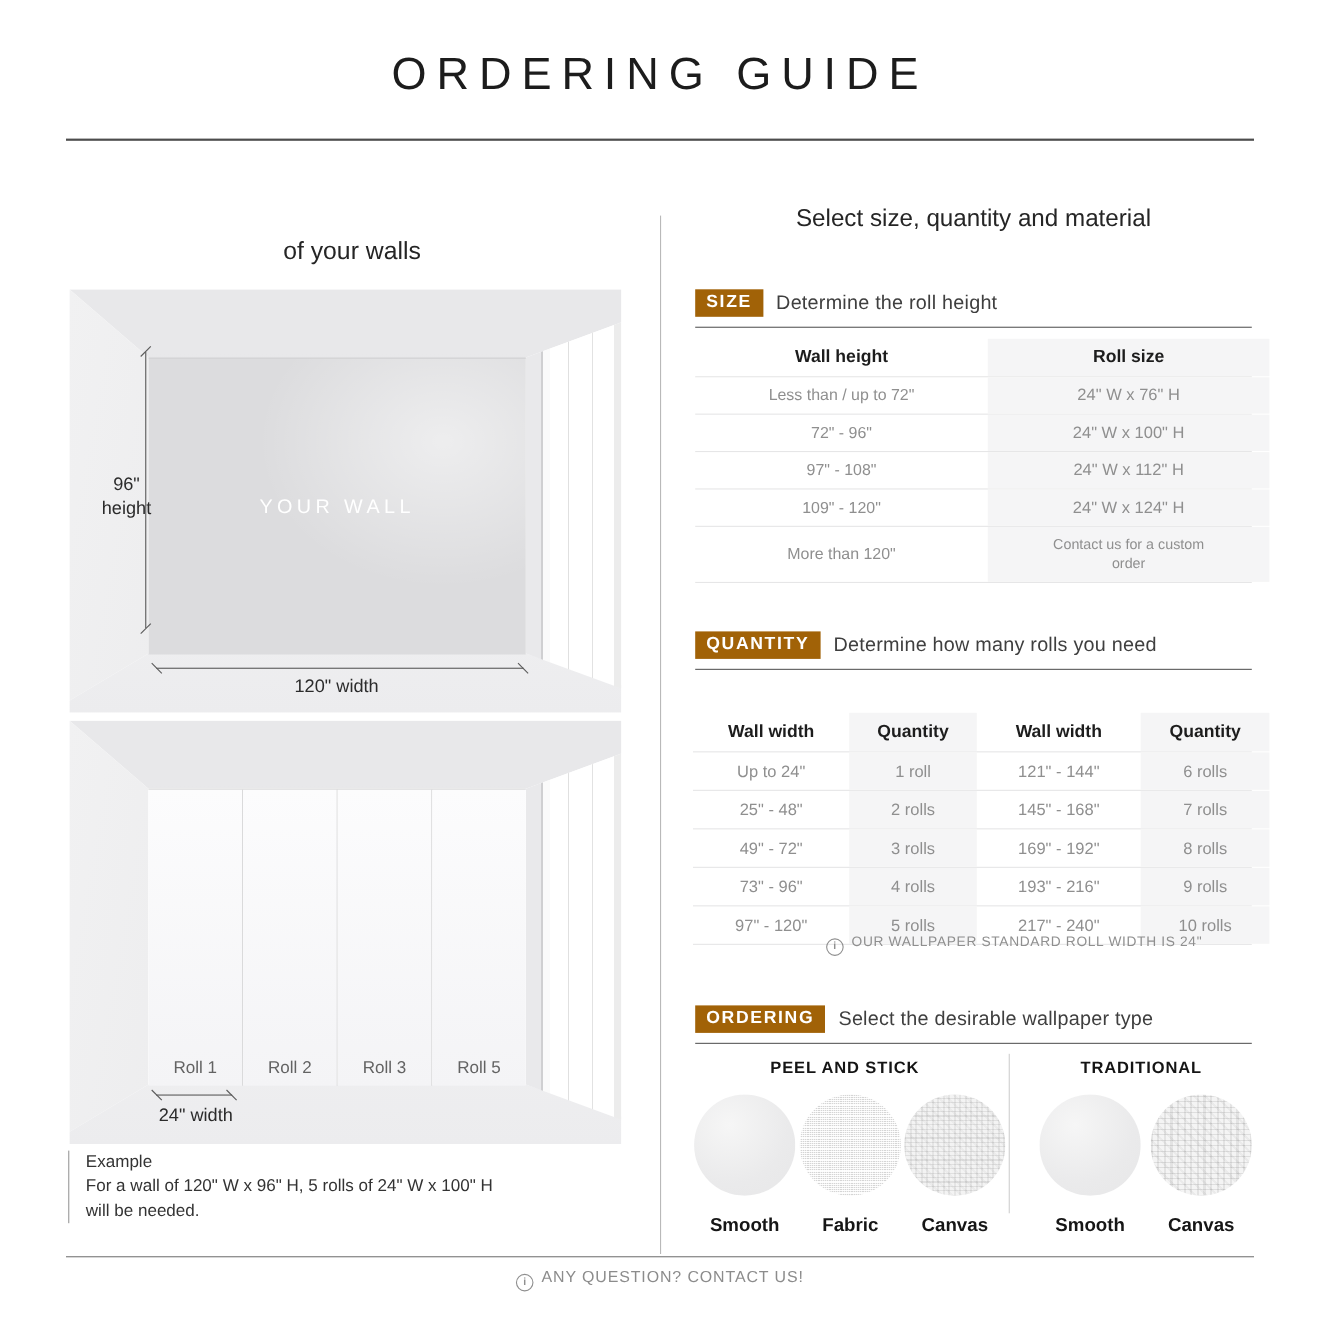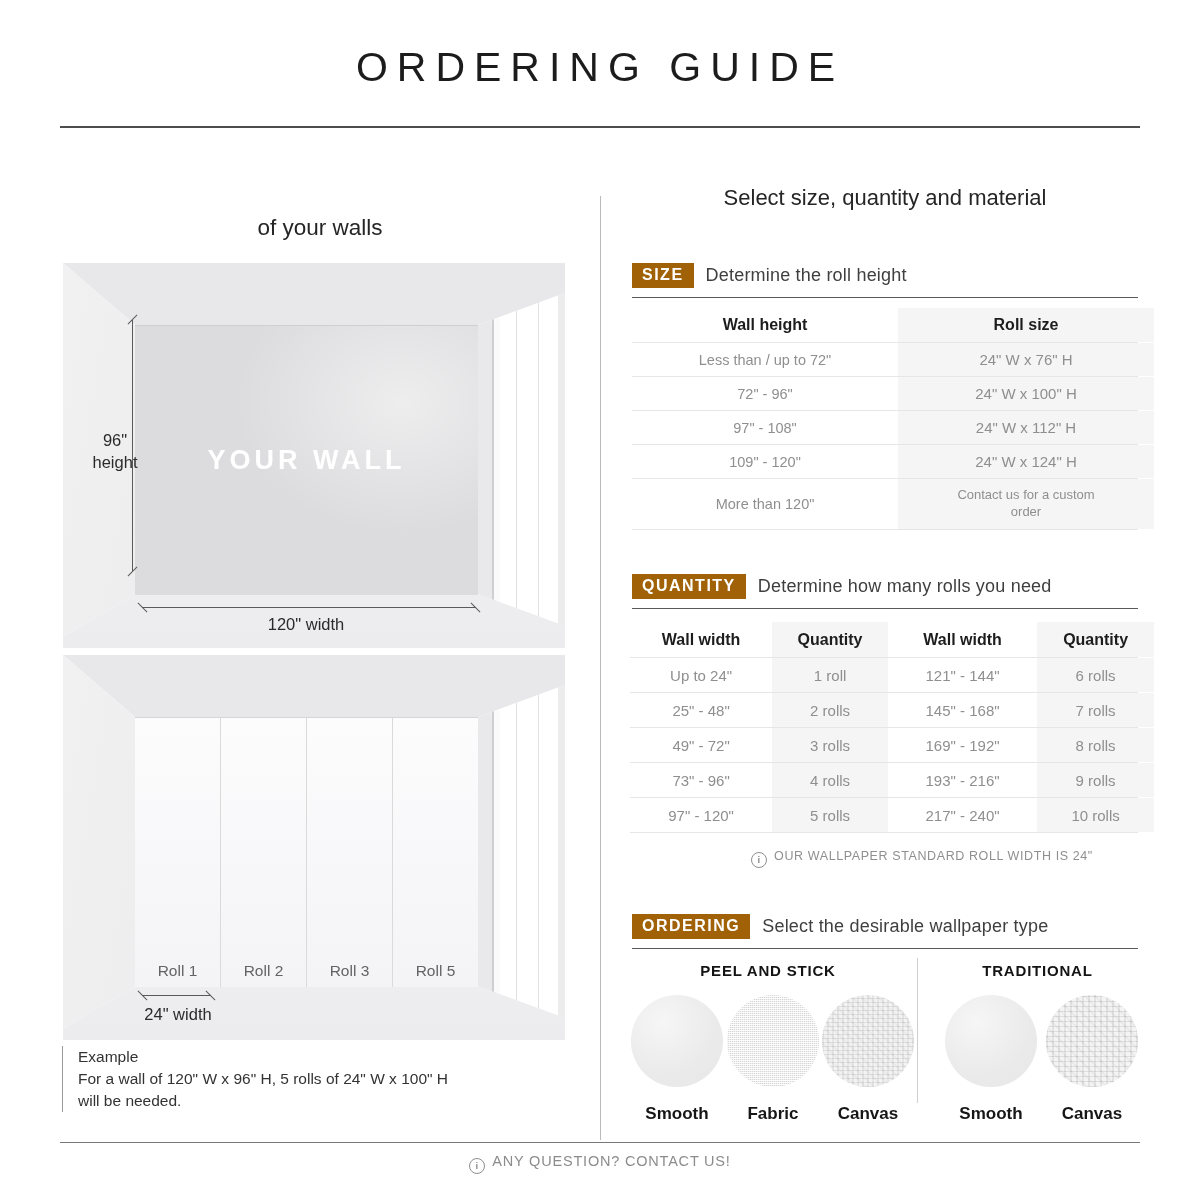--- a/index.html
+++ b/index.html
@@ -31,21 +31,21 @@
     background:linear-gradient(180deg,#e6e6e8,#f1f1f2 60%,#ececee); }
   .r-window { position:absolute; left:415px; top:0; width:87px; height:385px;
     clip-path:polygon(0 62px, 100% 30px, 100% 363px, 0 331px);
     background:linear-gradient(90deg,#e9e9eb 0 14px,#cfcfd1 14px 16px,#fafafa 16px 22px,
       #ffffff 22px 38px,#e0e0e0 38px 39px,#ffffff 39px 60px,#e2e2e2 60px 61px,
       #ffffff 61px 80px,#ececec 80px 87px); }
   .r-backwall { position:absolute; left:72px; top:62px; width:343px; height:269px;
     background-color:#dcdcde; border-top:1px solid #cfcfd1;
     background-image:radial-gradient(ellipse 240px 190px at 78% 28%, rgba(255,255,255,.5), rgba(255,255,255,0) 70%);
     display:flex; align-items:center; justify-content:center; }
-  .wall-word { color:#ffffff; font-weight:700; font-size:27px; letter-spacing:4px; }
+  .wall-word { color:#ffffff; font-weight:400; font-size:18px; letter-spacing:4px; }
 
   .r-rolls { position:absolute; left:72px; top:62px; width:343px; height:269px; display:flex;
     border-top:1px solid #d6d6d8; }
   .roll { flex:1 1 0; position:relative; border-right:1px solid #dadadb;
     background:linear-gradient(180deg,#fcfcfd,#f4f4f6); }
   .roll:last-child { border-right:0; }
   .roll-label { position:absolute; bottom:7px; left:0; width:100%; text-align:center;
     font-size:15.5px; color:#636363; }
 
   .dim-v { position:absolute; width:1px; background:#5a5a5a; }
@@ -83,21 +83,21 @@
     font-size:14.5px; color:#8f8f8f; }
   .st-row { display:flex; border-bottom:1px solid #e6e6e7; align-items:stretch; }
   .st-c1 { flex:0 0 51%; display:flex; align-items:center; justify-content:center; padding:8px 4px; }
   .st-c2 { flex:0 0 49%; background:#f5f5f6; display:flex; align-items:center; justify-content:center;
     padding:8px 4px; text-align:center; font-size:15px; }
   .st-head { font-weight:700; color:#1d1d1d; }
   .st-head .st-c1,.st-head .st-c2 { font-size:16px; }
   .st-small { font-size:13px; line-height:1.3; max-width:165px; }
 
   
-  .qty-table { position:absolute; left:630px; top:622px; width:508px; font-size:15px; color:#8f8f8f; }
+  .qty-table { position:absolute; left:630px; top:648px; width:508px; font-size:15px; color:#8f8f8f; }
   .qt-row { display:flex; border-bottom:1px solid #e6e6e7; }
   .qt-row > div { display:flex; align-items:center; justify-content:center; padding:8.5px 2px; }
   .qt-c1 { flex:0 0 27.2%; } .qt-c2 { flex:0 0 22%; background:#f5f5f6; }
   .qt-c3 { flex:0 0 28.6%; } .qt-c4 { flex:0 0 22.2%; background:#f5f5f6; }
   .qt-head { font-weight:700; color:#1d1d1d; }
   .qt-head > div { font-size:16px; }
   .qty-note { position:absolute; left:668px; top:849px; width:508px; text-align:center;
     font-size:12.5px; letter-spacing:.6px; color:#8f8f8f; }
 
   .info-icon { display:inline-flex; width:14px; height:14px; border:1px solid #8f8f8f;

